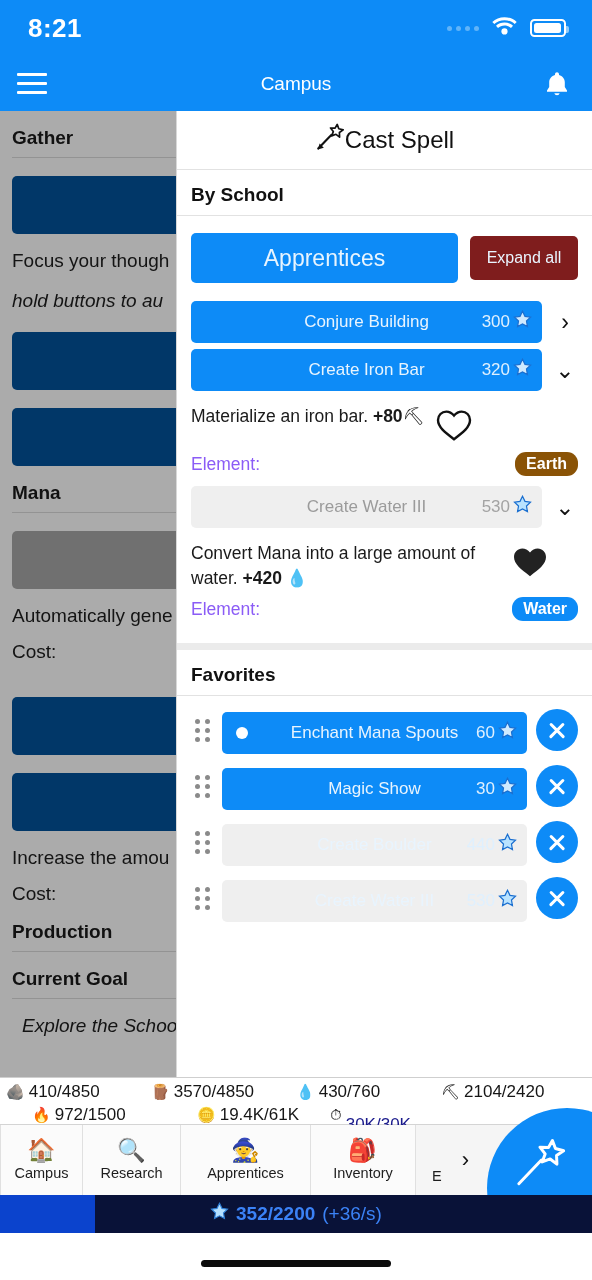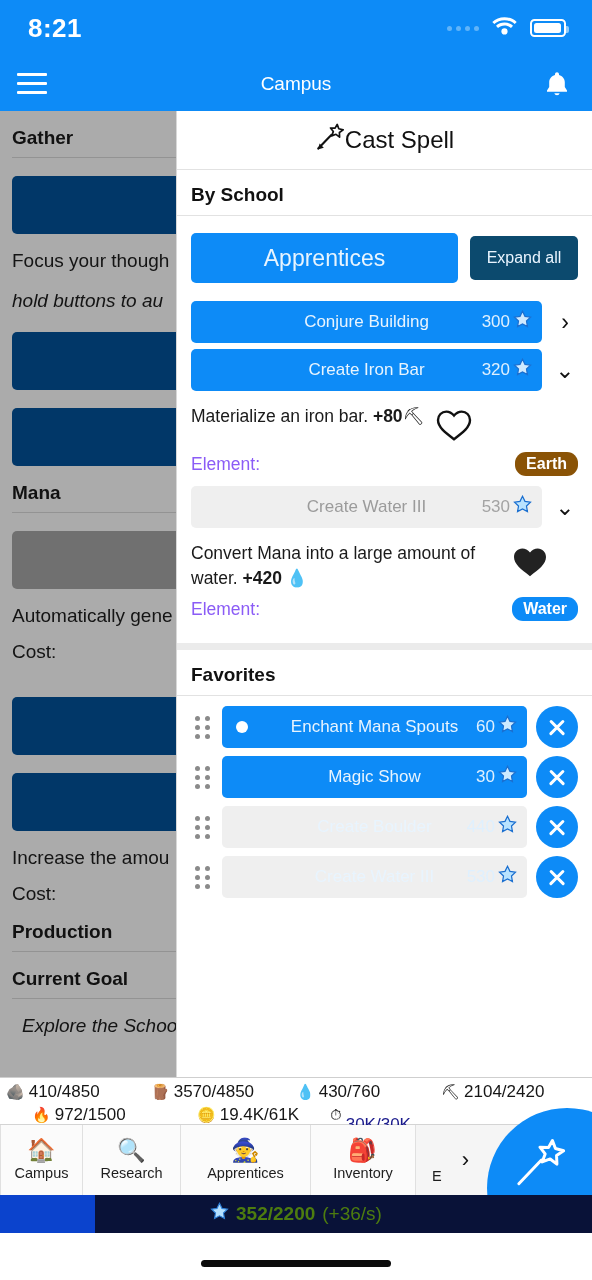--- a/index.html
+++ b/index.html
@@ -81,21 +81,21 @@
     padding: 14px 14px 9px 14px; border-bottom: 1px solid #e2e2e2;
   }
   .section-body { padding: 10px 14px 12px 14px; }
 
   .school-row { display: flex; align-items: center; gap: 12px; margin: 7px 0 18px; }
   .school-btn {
     flex: 1 1 auto; height: 50px; background: #0d8bf7; border: none; border-radius: 5px;
     color: #e8f4fe; font-size: 23px; font-family: inherit; cursor: pointer;
   }
   .expand-btn {
-    width: 108px; height: 44px; background: #0c4a6e; border: none; border-radius: 5px;
+    width: 108px; height: 44px; background: #7f1d1d; border: none; border-radius: 5px;
     color: #eaf5ff; font-size: 16px; font-family: inherit; cursor: pointer;
   }
 
   .spell-line { display: flex; align-items: center; gap: 10px; margin-bottom: 6px; }
   .spell-pill {
     flex: 1 1 auto; height: 42px; border-radius: 5px; background: #0d8bf7;
     display: flex; align-items: center; justify-content: center; position: relative;
     cursor: pointer;
   }
   .spell-pill.disabled { background: #efefef; }
@@ -125,21 +125,21 @@
   
   .fav-row { display: flex; align-items: center; gap: 9px; margin-bottom: 8px; }
   .drag-handle {
     width: 22px; height: 26px; flex: 0 0 22px; display: grid;
     grid-template-columns: repeat(2, 5px); grid-template-rows: repeat(3, 5px);
     gap: 4px 5px; align-content: center; justify-content: center; cursor: grab;
   }
   .drag-handle i { width: 5px; height: 5px; background: #8a8a8a; border-radius: 50%; display: block; }
   .fav-pill {
     flex: 1 1 auto; height: 42px; border-radius: 5px; background: #0d8bf7;
-    display: flex; align-items: center; justify-content: center; position: relative; cursor: pointer;
+    display: flex; align-items: center; justify-content: center; position: relative; cursor: pointer; margin-top: 6px;
   }
   .fav-pill.disabled { background: #efefef; }
   .fav-dot { position: absolute; left: 14px; width: 12px; height: 12px; border-radius: 50%; background: #fff; }
   .fav-x {
     width: 42px; height: 42px; flex: 0 0 42px; border-radius: 50%; background: #0d8bf7;
     border: none; cursor: pointer; position: relative;
   }
   .fav-x::before, .fav-x::after {
     content: ""; position: absolute; left: 11px; top: 19.5px; width: 20px; height: 3.4px;
     background: #fff; border-radius: 2px;
@@ -190,21 +190,21 @@
   .fab svg { position: absolute; left: 24px; top: 28px; }
 
   
   .manabar {
     position: absolute; top: 1195px; left: 0; width: 592px; height: 38px;
     background: #091238; overflow: hidden;
   }
   .mana-fill { position: absolute; left: 0; top: 0; bottom: 0; background: #0b43cd; }
   .mana-text {
     position: absolute; inset: 0; display: flex; align-items: center; justify-content: center; gap: 7px;
-    color: #4d7c0f; font-size: 19px;
+    color: #3b82f6; font-size: 19px;
   }
   .mana-text .amt { font-weight: bold; }
   .mana-text .rate { font-weight: normal; }
 
   
   .home-area { position: absolute; top: 1233px; left: 0; width: 592px; height: 47px; background: #fff; }
   .home-bar { position: absolute; left: 50%; transform: translateX(-50%); top: 27px; width: 190px; height: 7px; border-radius: 4px; background: #0b0b0b; }
 </style>
 </head>
 <body>

